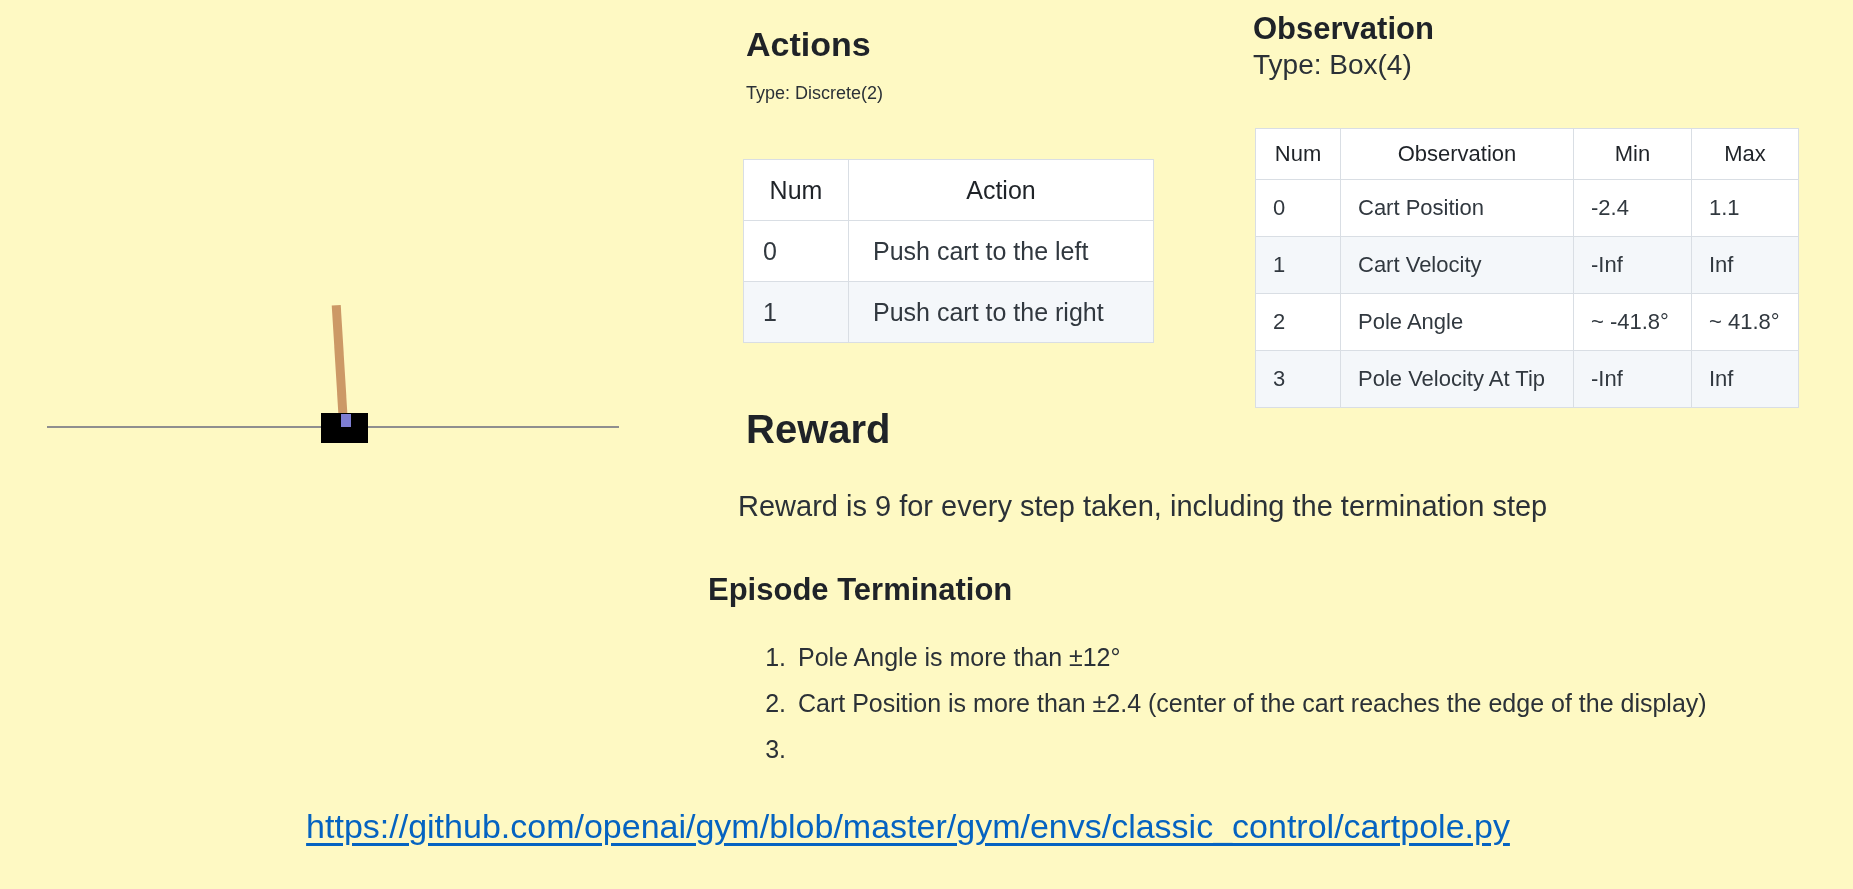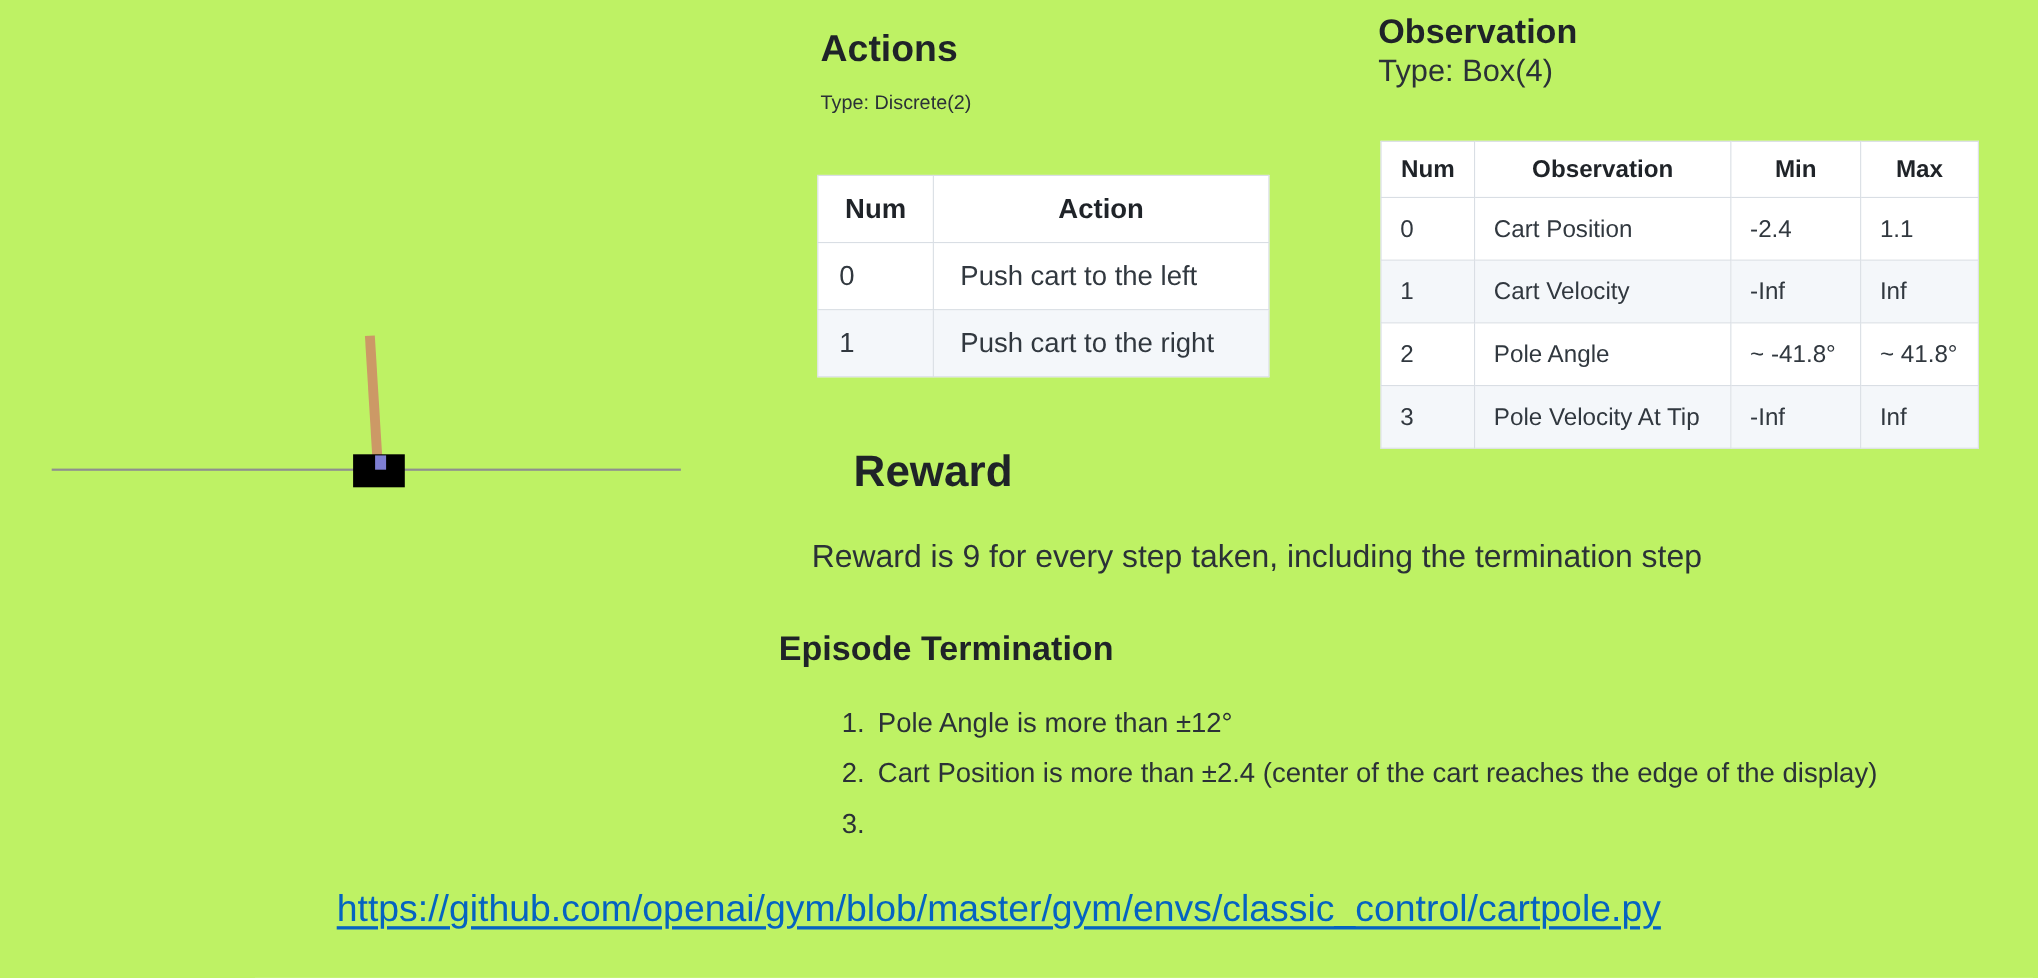--- a/index.html
+++ b/index.html
@@ -1,42 +1,42 @@
 <!DOCTYPE html>
 <html><head>
 <meta charset="utf-8">
 <style>
   * { margin:0; padding:0; box-sizing:border-box; }
   html,body { background:#ffffff; }
   .canvas {
-    position:relative; width:1853px; height:889px; background:#bef264;
+    position:relative; width:1853px; height:889px; background:#fef9c3;
     font-family:"Liberation Sans", sans-serif; color:#24292f; overflow:hidden;
   }
   .abs { position:absolute; }
 
   
   .track { position:absolute; left:47px; top:426px; width:572px; height:2px; background:#8f8f8f; }
   .cart  { position:absolute; left:321px; top:413px; width:47px; height:30px; background:#000000; }
   .pole  { position:absolute; left:339px; top:305px; width:9px; height:119px; background:#cc9966;
            transform:rotate(-3.5deg); transform-origin:50% 100%; }
   .axle  { position:absolute; left:341px; top:414px; width:10px; height:13px; background:#7e7ed2; }
 
   
   .h-actions  { left:746px; top:27px;  font-size:34px; font-weight:700; color:#1f2328; line-height:1; }
   .t-actions  { left:746px; top:84px;  font-size:18px; color:#2b3137; line-height:1; }
   .h-obs      { left:1253px; top:13px; font-size:31px; font-weight:700; color:#1f2328; line-height:1; }
   .t-obs      { left:1253px; top:51px; font-size:28px; color:#2b3137; line-height:1; }
-  .h-reward   { left:776px; top:409px; font-size:40px; font-weight:700; color:#1f2328; line-height:1; }
+  .h-reward   { left:746px; top:409px; font-size:40px; font-weight:700; color:#1f2328; line-height:1; }
   .p-reward   { left:738px; top:489px; font-size:29px; color:#2b3137; line-height:1.2; }
   .h-episode  { left:708px; top:574px; font-size:31px; font-weight:700; color:#1f2328; line-height:1; }
 
   
   table.tbl { border-collapse:collapse; table-layout:fixed; background:#ffffff; }
   .tbl th, .tbl td { border:1px solid #d9dee4; overflow:hidden; white-space:nowrap; }
-  .tbl th { font-weight:700; text-align:center; color:#1f2328; }
+  .tbl th { font-weight:400; text-align:center; color:#1f2328; }
   .tbl td { text-align:left; color:#31383f; }
   .tbl tr.alt td { background:#f4f7fa; }
 
   .tbl-actions { position:absolute; left:743px; top:159px; font-size:25px; }
   .tbl-actions th { height:61px; }
   .tbl-actions td { height:61px; }
   .tbl-actions td:first-child { padding-left:19px; }
   .tbl-actions td:last-child  { padding-left:24px; }
 
   .tbl-obs { position:absolute; left:1255px; top:128px; font-size:22px; }

